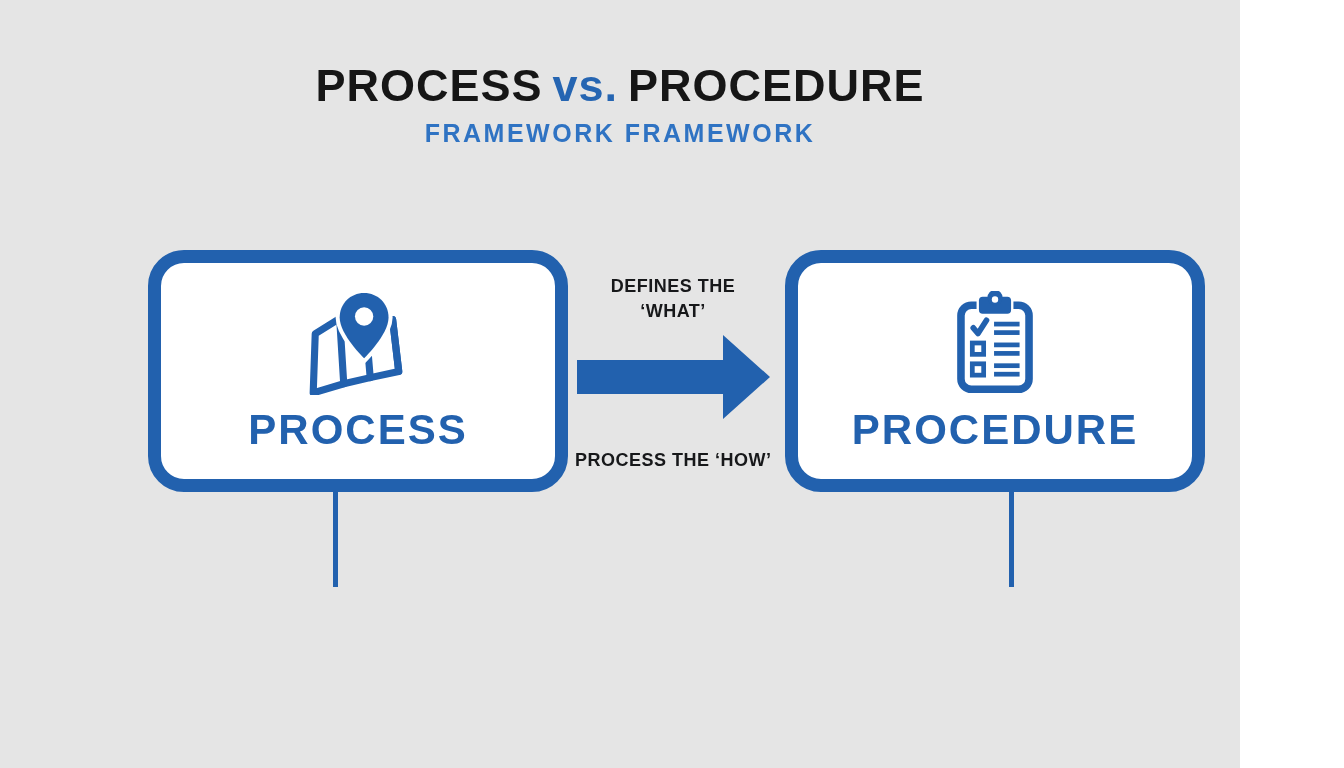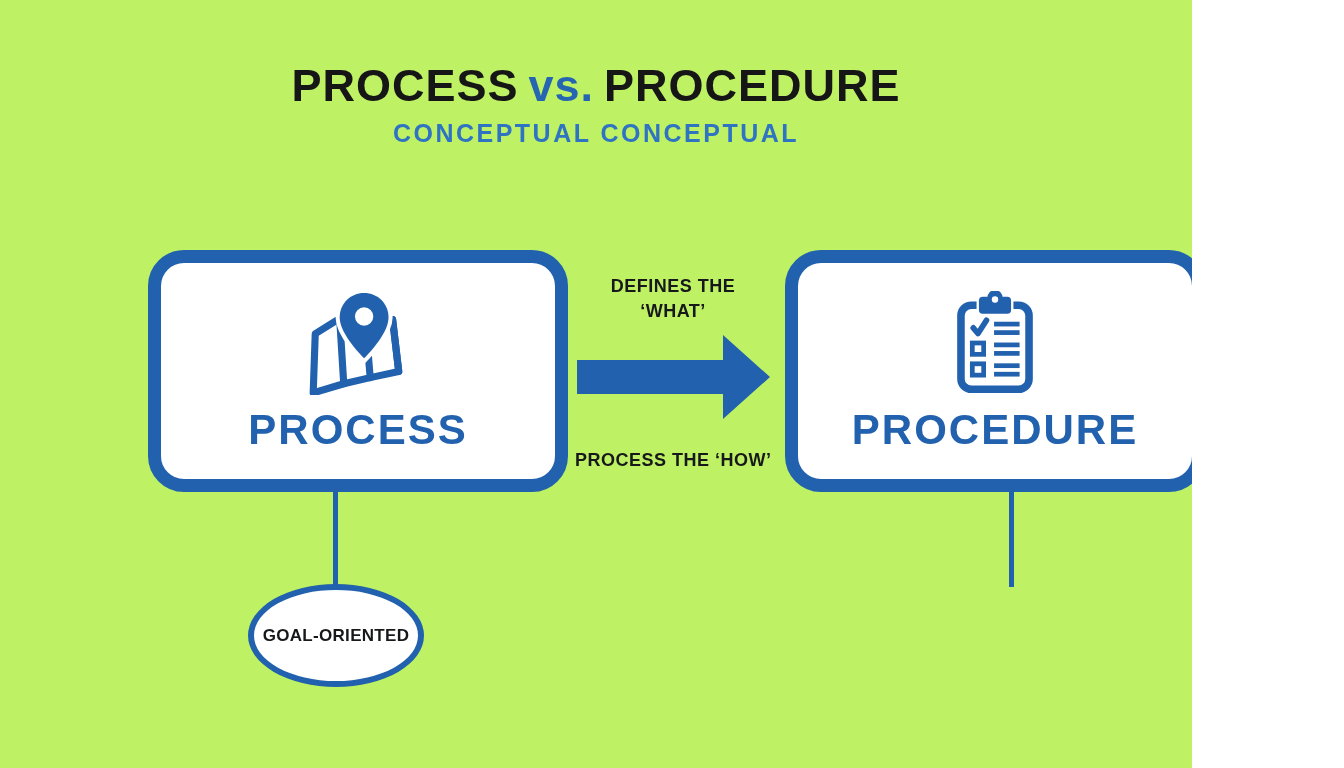--- a/index.html
+++ b/index.html
@@ -5,22 +5,23 @@
   html, body {
     margin: 0;
     padding: 0;
     background: #ffffff;
     font-family: "Liberation Sans", sans-serif;
   }
   .canvas {
     position: relative;
     width: 1192px;
     height: 768px;
-    background: #bef264;
+    background: #e5e5e5;
     overflow: hidden;
+    padding-left: 48px;
   }
 
   
   .title-row {
     position: absolute;
     top: 60px;
     left: 0;
     width: 100%;
     text-align: center;
     font-size: 45px;
@@ -130,21 +131,21 @@
   }
 </style>
 </head>
 <body>
 
 <div class="canvas">
 
   <h1 class="title-row" style="margin:0;">
     <span>PROCESS</span><span class="vs">vs.</span><span>PROCEDURE</span>
   </h1>
-  <div class="subtitle">CONCEPTUAL CONCEPTUAL</div>
+  <div class="subtitle">FRAMEWORK FRAMEWORK</div>
 
   <div class="concept-box left">
     <svg width="112" height="104" viewBox="0 0 110 102">
 
       <g fill="none" stroke="#2261ae" stroke-width="7" stroke-linejoin="round" stroke-linecap="round">
         <path d="M13 42 L37 27 L63 38 L89 28 L95 79 L67 85 L41 91 L11 100 Z"></path>
         <path d="M37 27 L41 91"></path>
         <path d="M63 38 L67 85"></path>
         <path d="M89 28 L95 79"></path>
       </g>
@@ -192,17 +193,14 @@
 
   <svg class="arrow-svg" width="197" height="88" viewBox="0 0 197 88">
     <polygon points="2,27 148,27 148,2 195,44 148,86 148,61 2,61" fill="#2261ae"></polygon>
   </svg>
 
   <div class="rel-label bottom">PROCESS THE ‘HOW’</div>
 
   <div class="connector left"></div>
   <div class="connector right"></div>
 
-  <div class="trait-ellipse left">
-    <span class="trait-text">GOAL-ORIENTED</span>
-  </div>
 
 </div>
 
 </body></html>

